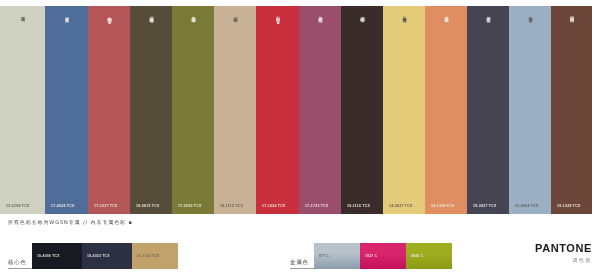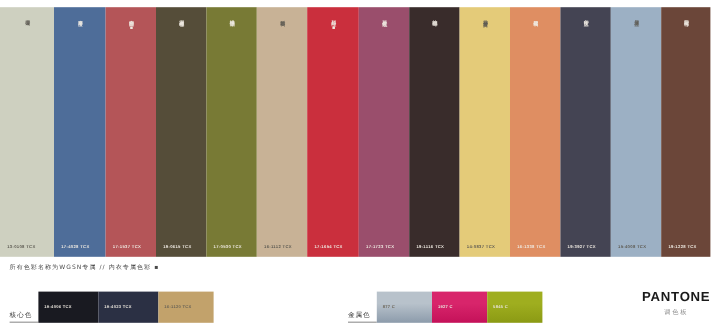--- a/index.html
+++ b/index.html
@@ -87,21 +87,21 @@
   }
   .mini.tone-dark .mini-code{color:#e9e4dc;}
   .mini.tone-light .mini-code{color:#6b6456;}
 
   #core-group{left:8px;top:243px;}
   #metal-group{left:290px;top:243px;}
 
   
   #pantone{
     position:absolute;right:8px;top:243px;
-    text-align:center;
+    text-align:right;
     margin-left:24px;
   }
   #pantone-word{
     font-size:11px;
     font-weight:bold;
     letter-spacing:0.6px;
     color:#1a1a1a;
     font-family:"Liberation Sans",sans-serif;
     line-height:1;
   }

